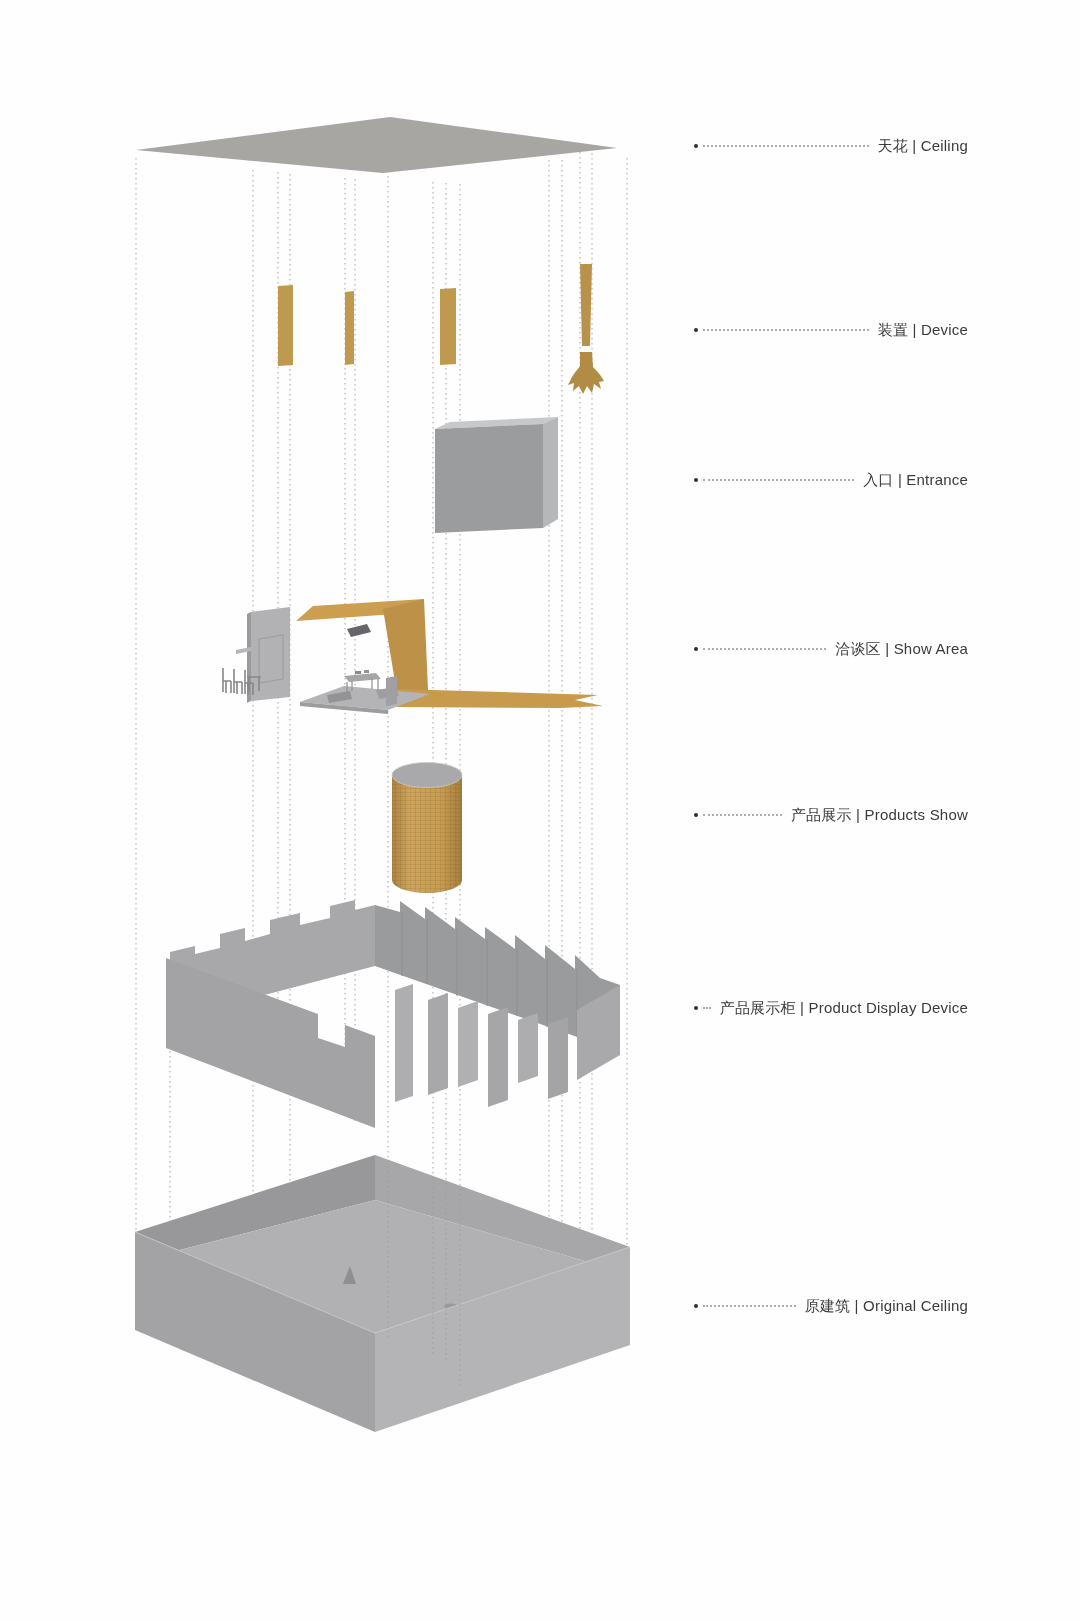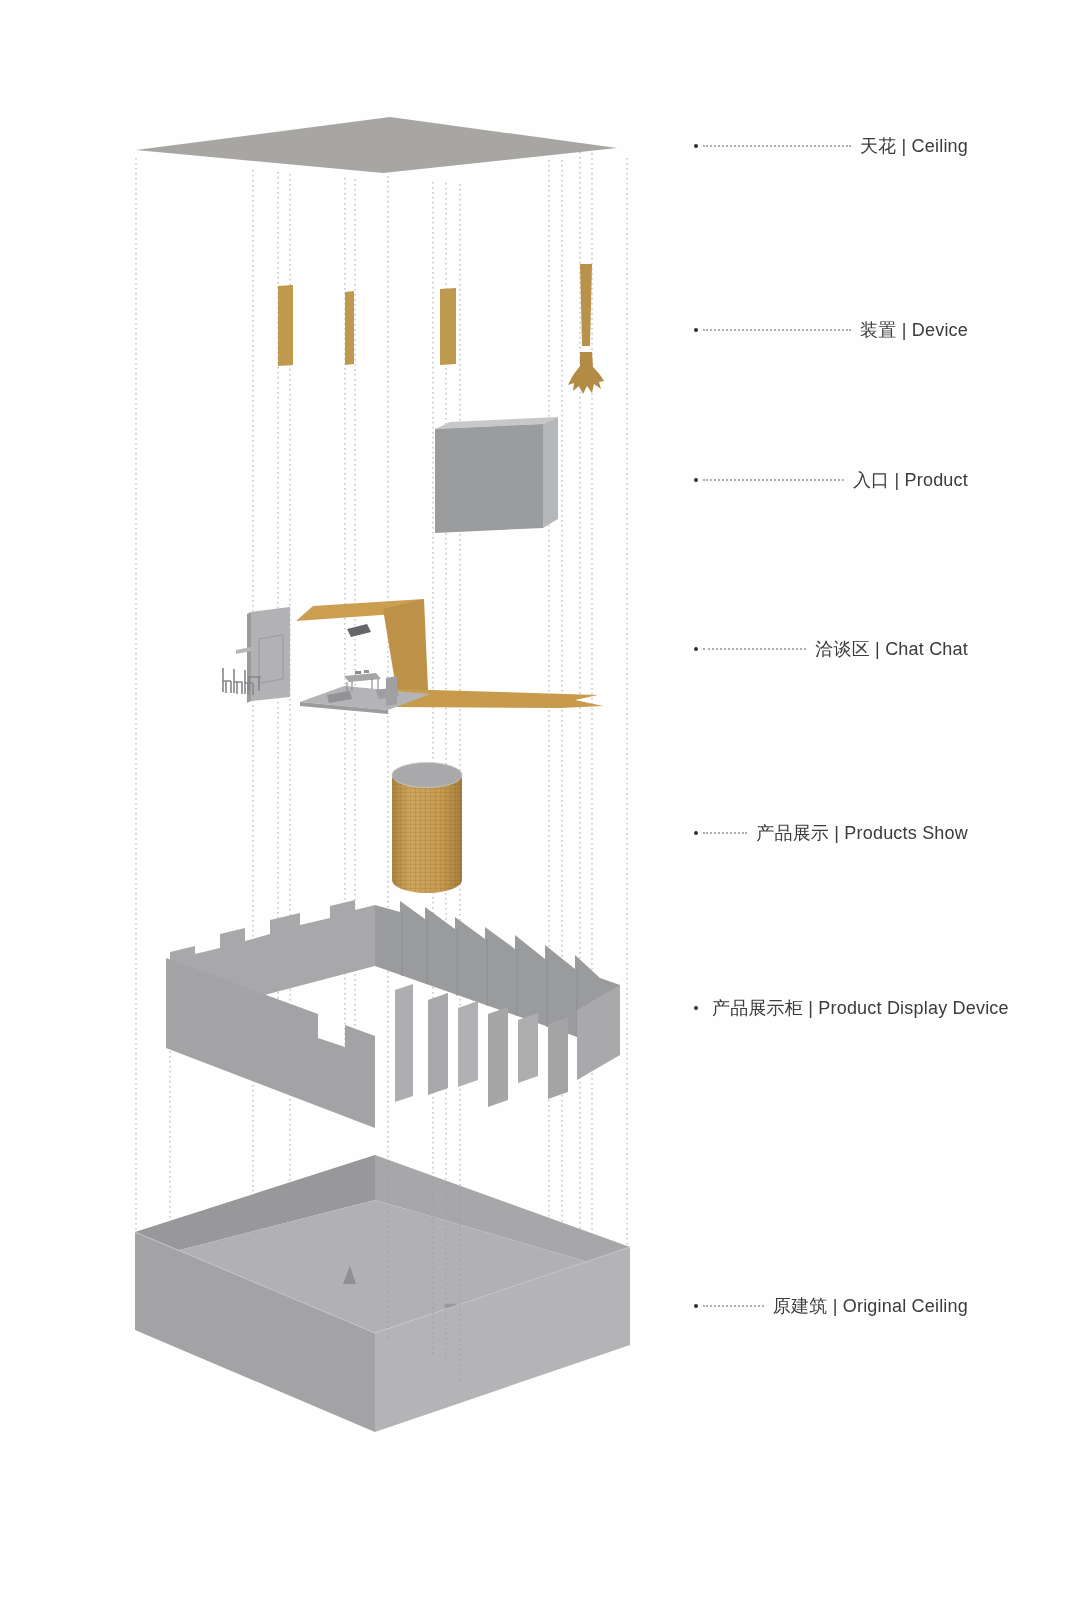--- a/index.html
+++ b/index.html
@@ -11,21 +11,21 @@
     position:absolute;left:694px;right:112px;height:20px;
     display:flex;align-items:center;
   }
   .leader-dot{
     width:4px;height:4px;border-radius:50%;background:#2f2f2f;flex:0 0 auto;
   }
   .leader-line{
     flex:1 1 auto;height:0;border-top:2px dotted #adadad;margin:0 9px 0 5px;
   }
   .label-text{
-    flex:0 0 auto;font-size:18px;font-weight:500;color:#3b3b3b;
+    flex:0 0 auto;font-size:15px;font-weight:500;color:#3b3b3b;
     letter-spacing:.2px;white-space:nowrap;
   }
   svg{position:absolute;left:0;top:0;}
 </style>
 </head>
 <body>
 
 <div id="canvas">
 
   <svg width="1080" height="1620" viewBox="0 0 1080 1620">
@@ -169,28 +169,28 @@
     <span class="label-text">天花 | Ceiling</span>
   </div>
   <div class="label-row" style="top:320px">
     <span class="leader-dot"></span>
     <span class="leader-line"></span>
     <span class="label-text">装置 | Device</span>
   </div>
   <div class="label-row" style="top:470px">
     <span class="leader-dot"></span>
     <span class="leader-line"></span>
-    <span class="label-text">入口 | Product</span>
+    <span class="label-text">入口 | Entrance</span>
   </div>
   <div class="label-row" style="top:639px">
     <span class="leader-dot"></span>
     <span class="leader-line"></span>
-    <span class="label-text">洽谈区 | Chat Chat</span>
-  </div>
-  <div class="label-row" style="top:823px">
+    <span class="label-text">洽谈区 | Show Area</span>
+  </div>
+  <div class="label-row" style="top:805px">
     <span class="leader-dot"></span>
     <span class="leader-line"></span>
     <span class="label-text">产品展示 |  Products Show</span>
   </div>
   <div class="label-row" style="top:998px">
     <span class="leader-dot"></span>
     <span class="leader-line"></span>
     <span class="label-text">产品展示柜 | Product Display Device</span>
   </div>
   <div class="label-row" style="top:1296px">

